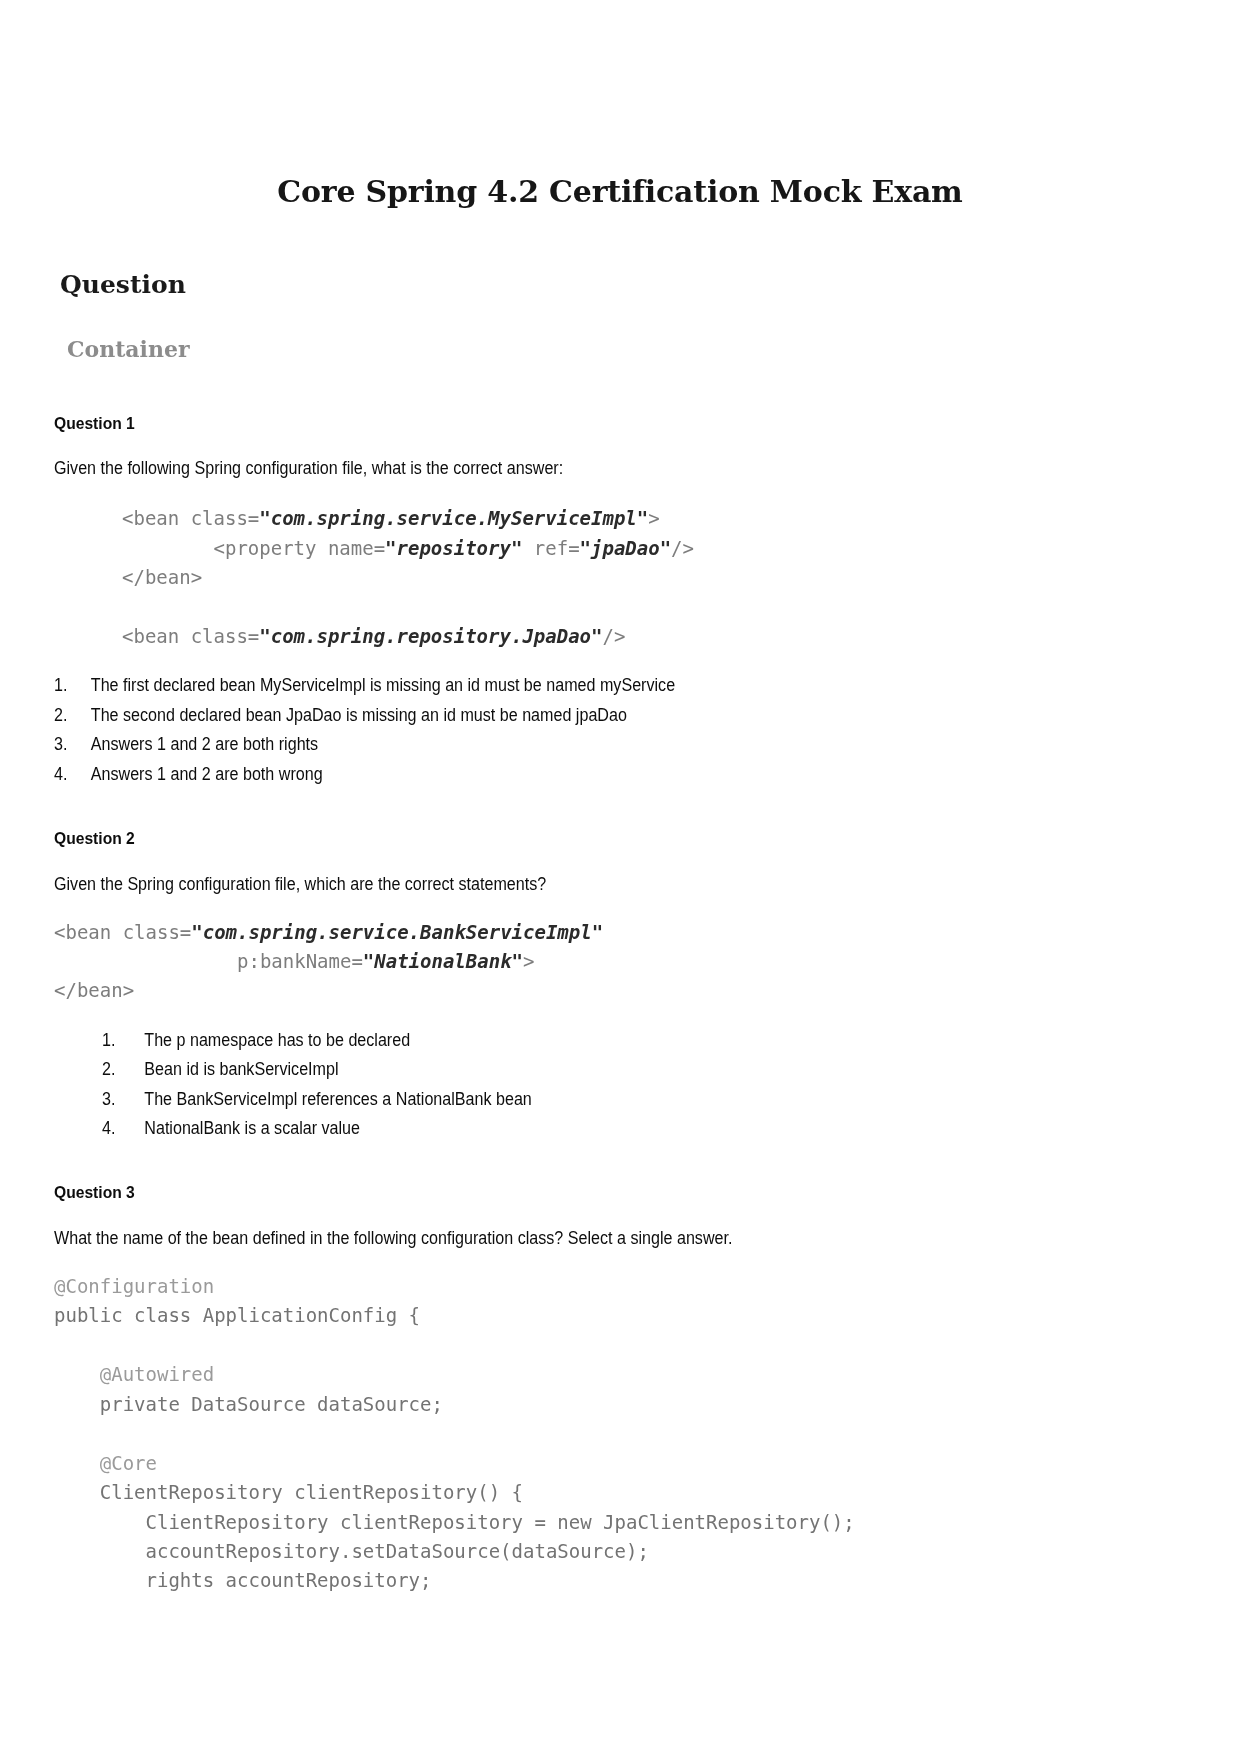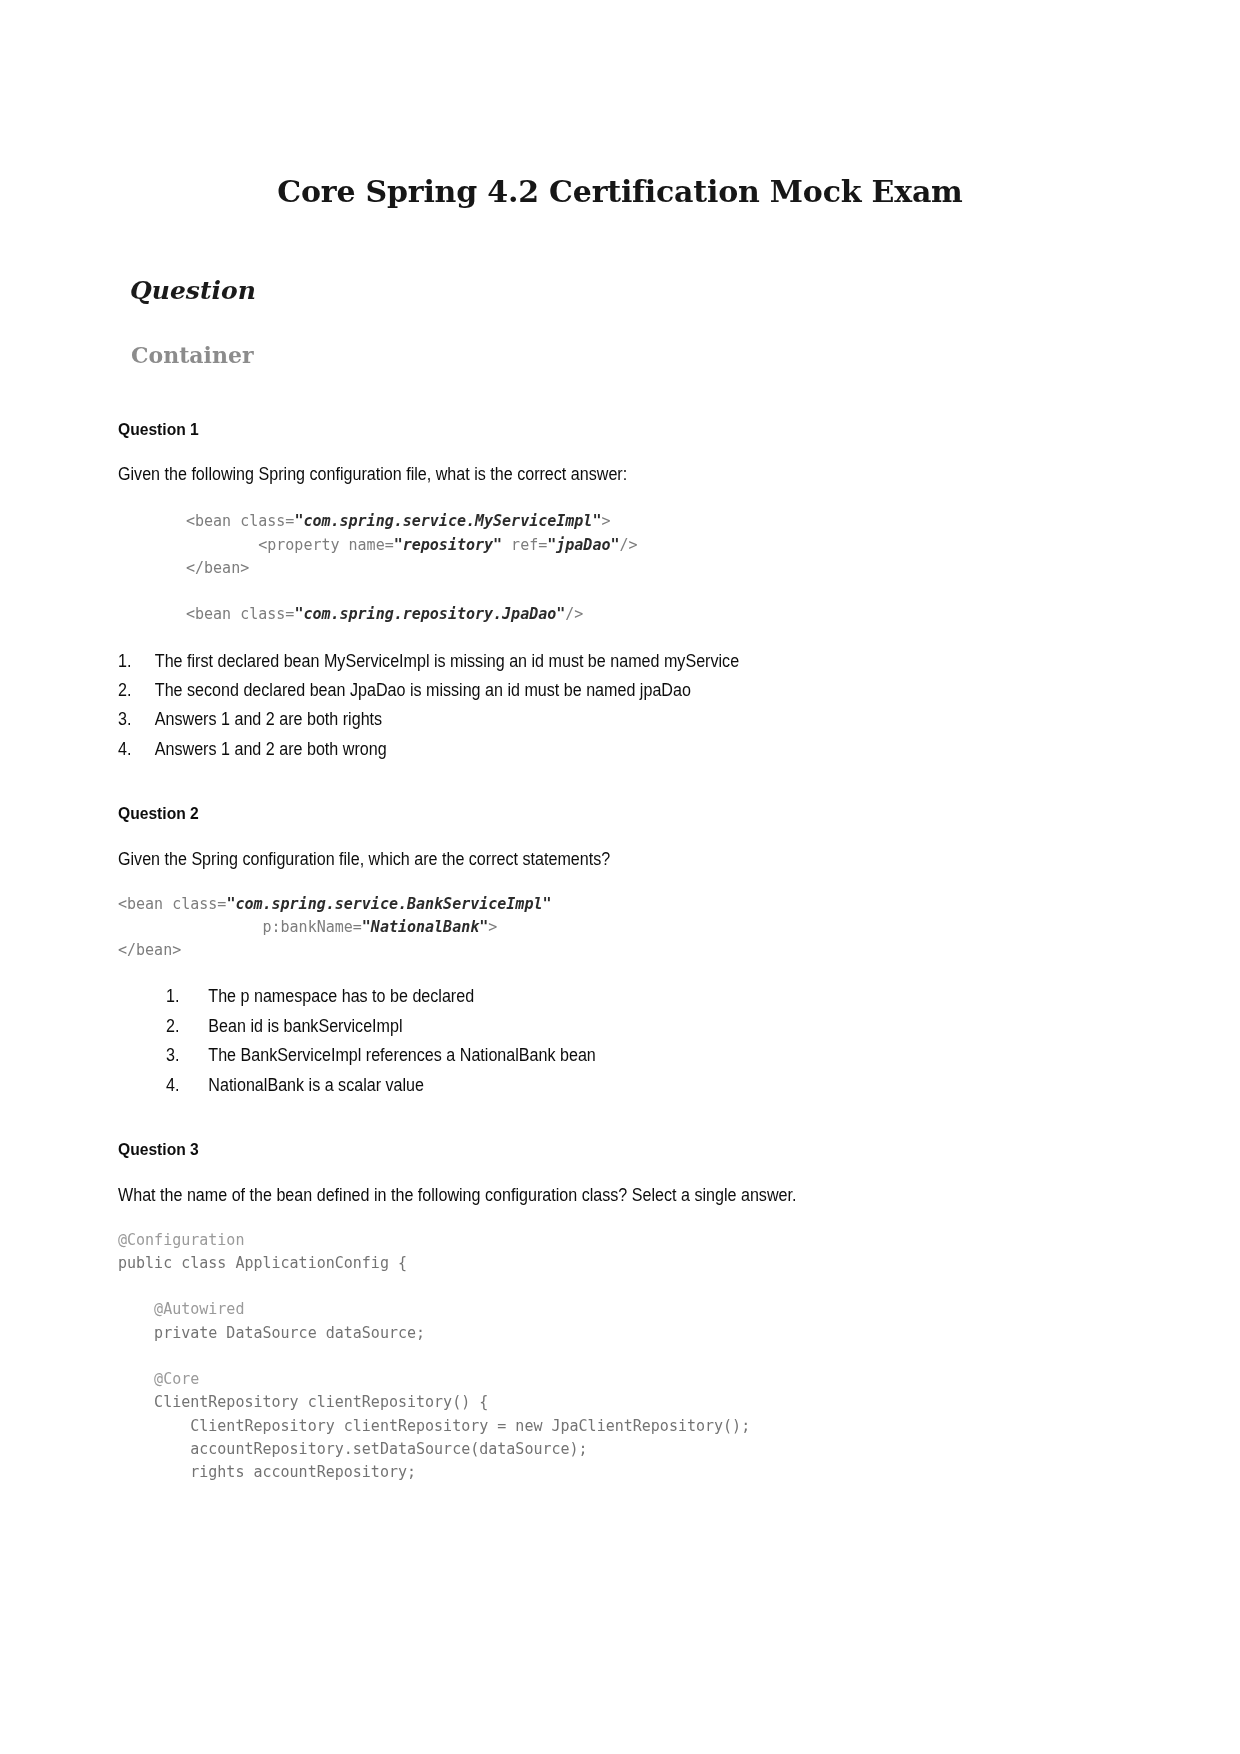--- a/index.html
+++ b/index.html
@@ -4,45 +4,44 @@
 <style>
   html, body { margin:0; padding:0; }
   body {
     width:1240px; height:1754px;
     background:#ffffff;
     font-family:"Liberation Sans", sans-serif;
     color:#000000;
     -webkit-font-smoothing:none;
   }
   .page { position:relative; width:1240px; height:1296px; box-sizing:border-box;
-          padding:0 118px; }
+          padding:0 54px; }
 
   
   .doc-title {
     text-align:center;
     font-family:"DejaVu Serif","Liberation Serif",serif;
     font-weight:bold;
     font-size:30px;
     letter-spacing:-0.2px;
     color:#161616;
     margin:0;
     padding-top:175px;
     line-height:1.1;
   }
 
   
   .h-question {
     font-family:"DejaVu Serif","Liberation Serif",serif;
     font-weight:bold;
     font-size:25px;
     color:#1a1a1a;
-    margin:12px;
+    margin:6px;
     padding-top:57px;
     line-height:1.1;
-    font-style:italic;
   }
   .h-container {
     font-family:"DejaVu Serif","Liberation Serif",serif;
     font-weight:bold;
     font-size:22px;
     color:#8c8c8c;
     margin:13px;
     padding-top:25px;
     line-height:1.1;
   }
@@ -68,21 +67,21 @@
     margin:0;
     padding-top:25px;
     line-height:1.25;
     transform:scaleX(0.92);
     transform-origin:left center;
   }
 
   
   .code {
     font-family:"DejaVu Sans Mono","Liberation Mono",monospace;
-    font-size:15px;
+    font-size:19px;
     line-height:1.55;
     white-space:pre;
     margin:0;
     color:#7d7d7d;
   }
   .code.indent { padding-left:68px; padding-top:24px; }
   .code.flush  { padding-left:0;  padding-top:22px; }
   .code .str   { color:#2b2b2b; font-style:italic; font-weight:bold; }
   .code .kw    { color:#737373; font-weight:normal; font-style:normal; }
   .code .id    { color:#737373; font-style:normal; font-weight:normal; }

